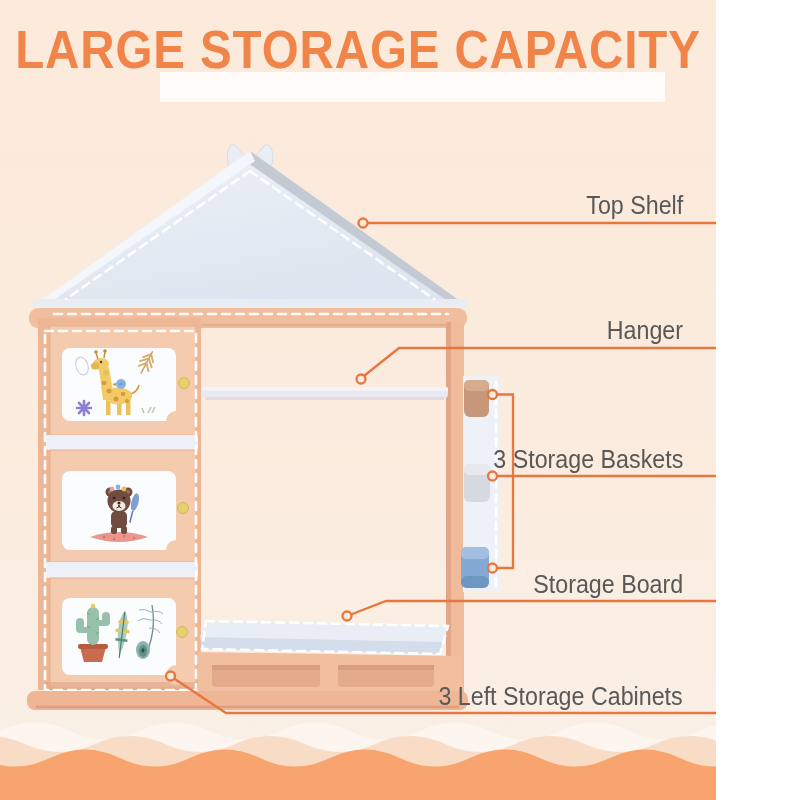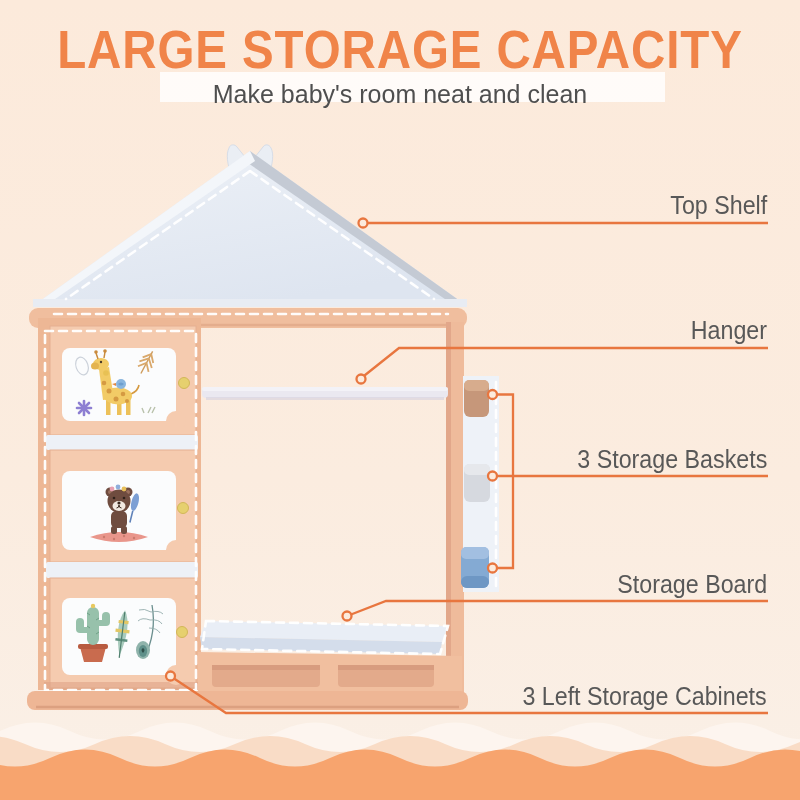--- a/index.html
+++ b/index.html
@@ -1,17 +1,17 @@
 <!DOCTYPE html>
 <html><head>
 <meta charset="utf-8">
 <style>
   html,body{margin:0;padding:0;}
   .stage{
-    position:relative;width:800px;height:800px;overflow:hidden;
+    position:relative;width:716px;height:800px;overflow:hidden;
     background:linear-gradient(#FCEADB 0%, #FBECDF 60%, #FAF0E7 100%);
     font-family:"Liberation Sans", sans-serif;
   }
   .title{
     position:absolute;top:18px;left:50%;
     transform:translateX(-50%) scaleX(.88);
     font-size:54px;font-weight:bold;letter-spacing:1px;
     color:#F08449;white-space:nowrap;margin:0;
   }
   .subtitle-band{
@@ -32,21 +32,20 @@
   .callout-svg path{stroke:#E8763F;stroke-width:2.3;fill:none;}
   .callout-svg circle{stroke:#E8763F;stroke-width:2.3;fill:#FCEBDD;}
 </style>
 </head>
 <body>
 
 <div class="stage">
 
   <h1 class="title">LARGE STORAGE CAPACITY</h1>
   <div class="subtitle-band"></div>
-  <div class="subtitle">Make baby's room neat and clean</div>
 
   <svg class="wave-svg" viewBox="0 0 800 800" aria-hidden="true">
     <path fill="#FDF5EF" d="M0 731 Q35 714 70 731 Q105 748 140 731 Q175 714 210 731 Q245 748 280 731 Q315 714 350 731 Q385 748 420 731 Q455 714 490 731 Q525 748 560 731 Q595 714 630 731 Q665 748 700 731 Q735 714 770 731 Q805 748 840 731 L840 800 L0 800 Z"></path>
     <path fill="#F9DCC6" d="M-45 744 Q-10 728 25 744 Q60 760 95 744 Q130 728 165 744 Q200 760 235 744 Q270 728 305 744 Q340 760 375 744 Q410 728 445 744 Q480 760 515 744 Q550 728 585 744 Q620 760 655 744 Q690 728 725 744 Q760 760 795 744 Q830 728 865 744 L865 800 L-45 800 Z"></path>
     <path fill="#F7A46E" d="M-90 758 Q-55 741 -20 758 Q15 775 50 758 Q85 741 120 758 Q155 775 190 758 Q225 741 260 758 Q295 775 330 758 Q365 741 400 758 Q435 775 470 758 Q505 741 540 758 Q575 775 610 758 Q645 741 680 758 Q715 775 750 758 Q785 741 820 758 L820 800 L-90 800 Z"></path>
   </svg>
 
   <svg class="art" viewBox="0 0 800 800" aria-hidden="true">
     <defs>
       <linearGradient id="roofG" x1="0" y1="0" x2="0.5" y2="1">

